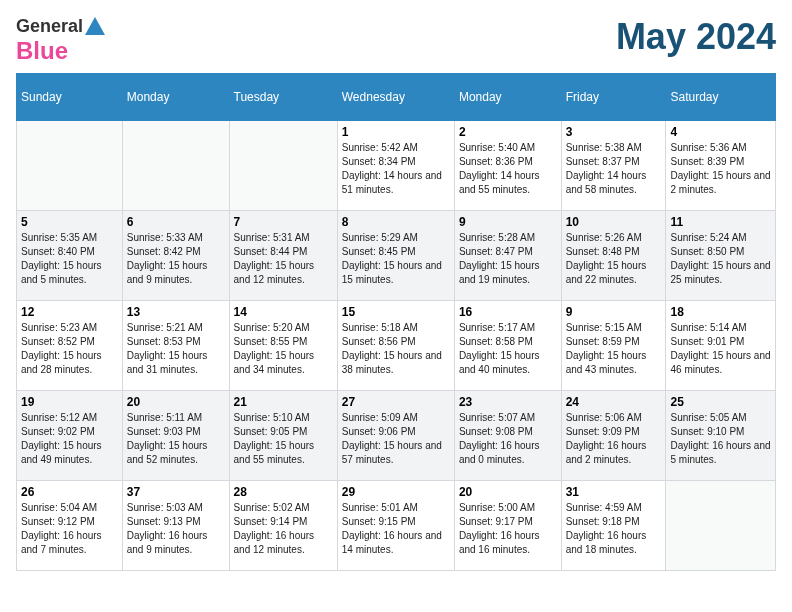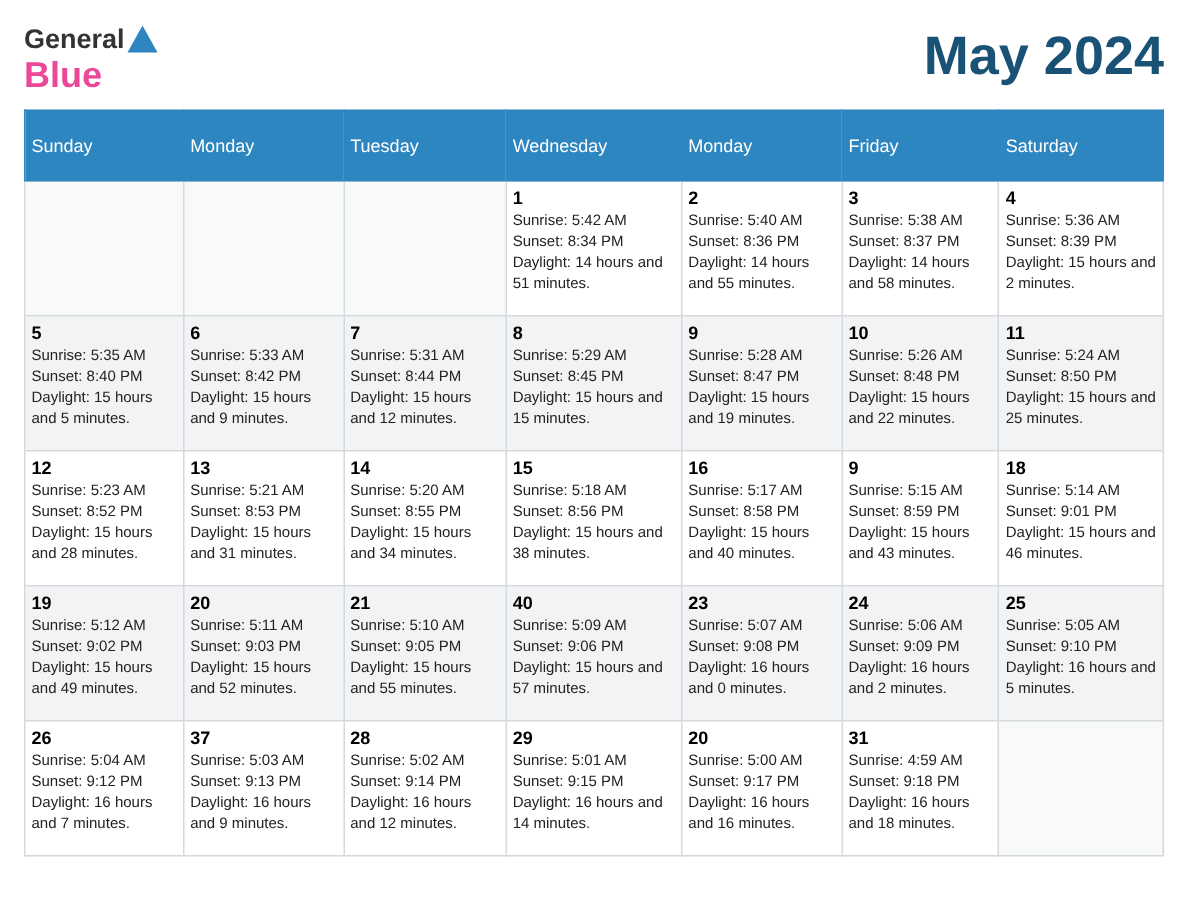--- a/index.html
+++ b/index.html
@@ -221,21 +221,21 @@
         </td>
         <td>
           <span class="day-num">20</span>
           <div class="day-info">Sunrise: 5:11 AM<br>Sunset: 9:03 PM<br>Daylight: 15 hours and 52 minutes.</div>
         </td>
         <td>
           <span class="day-num">21</span>
           <div class="day-info">Sunrise: 5:10 AM<br>Sunset: 9:05 PM<br>Daylight: 15 hours and 55 minutes.</div>
         </td>
         <td>
-          <span class="day-num">40</span>
+          <span class="day-num">27</span>
           <div class="day-info">Sunrise: 5:09 AM<br>Sunset: 9:06 PM<br>Daylight: 15 hours and 57 minutes.</div>
         </td>
         <td>
           <span class="day-num">23</span>
           <div class="day-info">Sunrise: 5:07 AM<br>Sunset: 9:08 PM<br>Daylight: 16 hours and 0 minutes.</div>
         </td>
         <td>
           <span class="day-num">24</span>
           <div class="day-info">Sunrise: 5:06 AM<br>Sunset: 9:09 PM<br>Daylight: 16 hours and 2 minutes.</div>
         </td>

